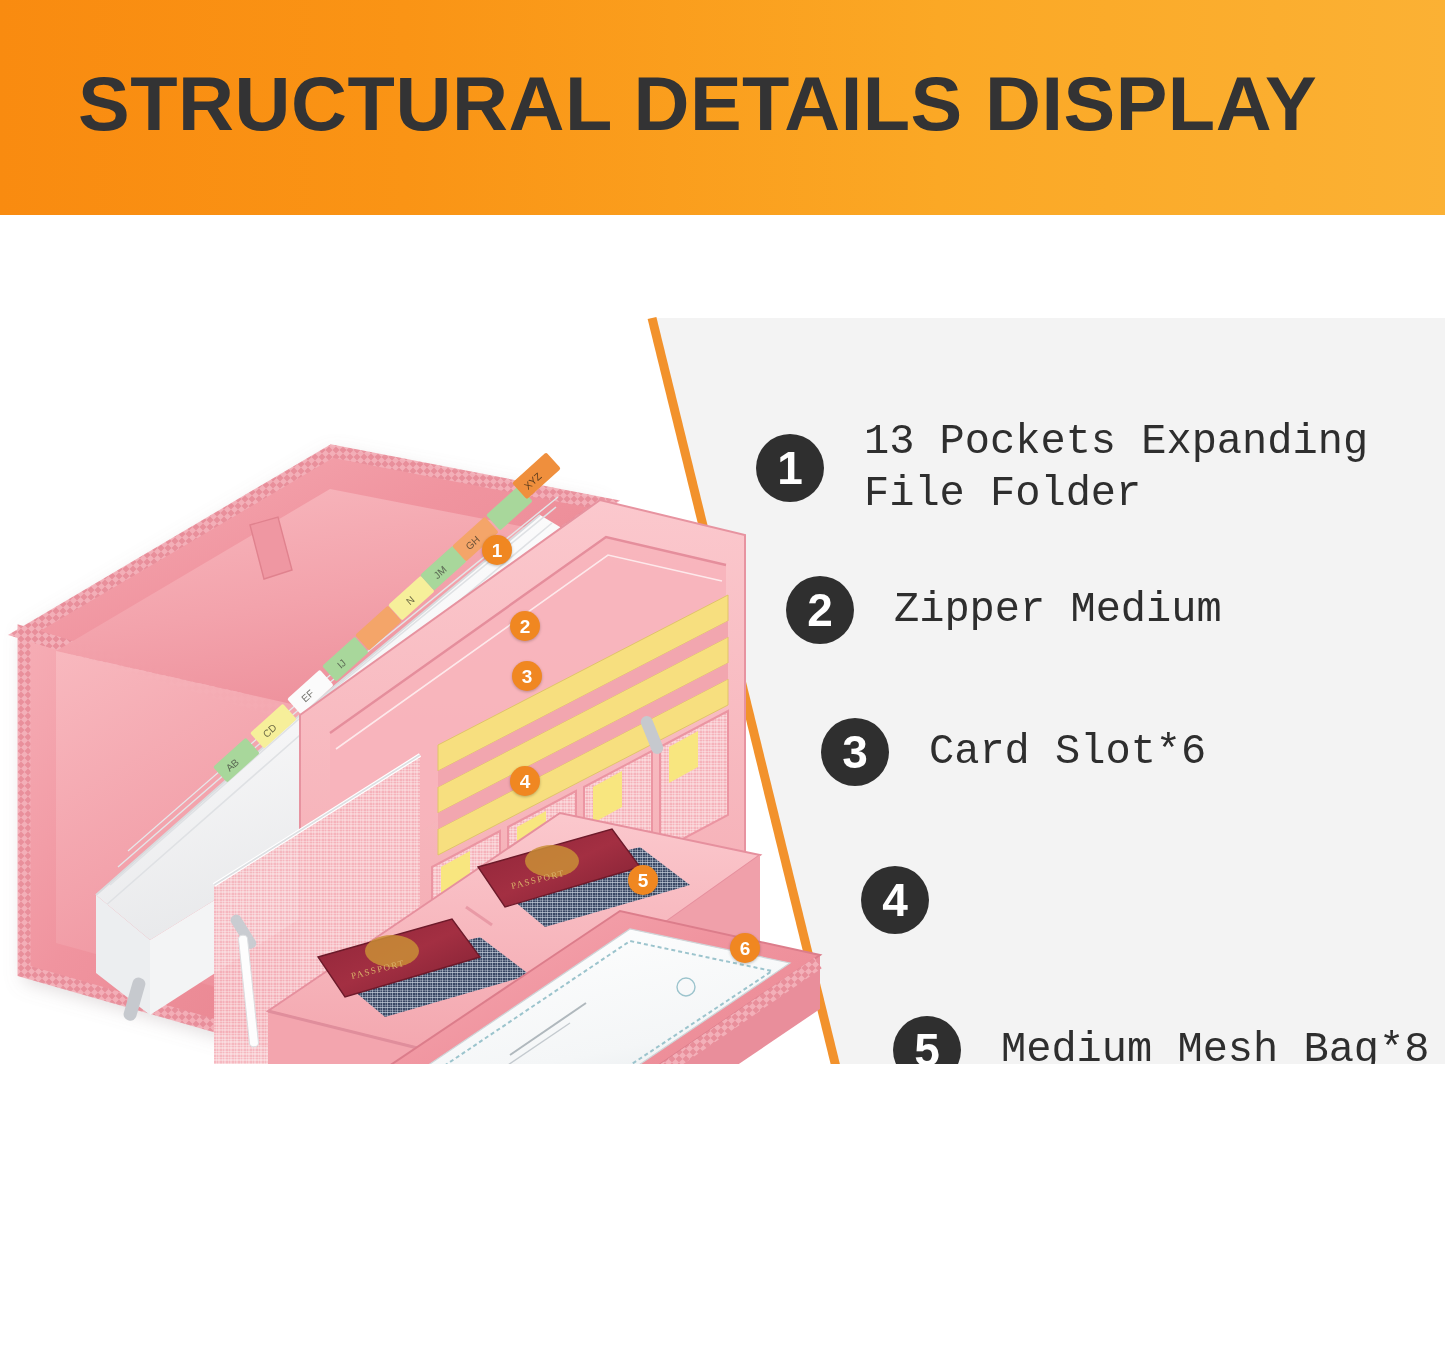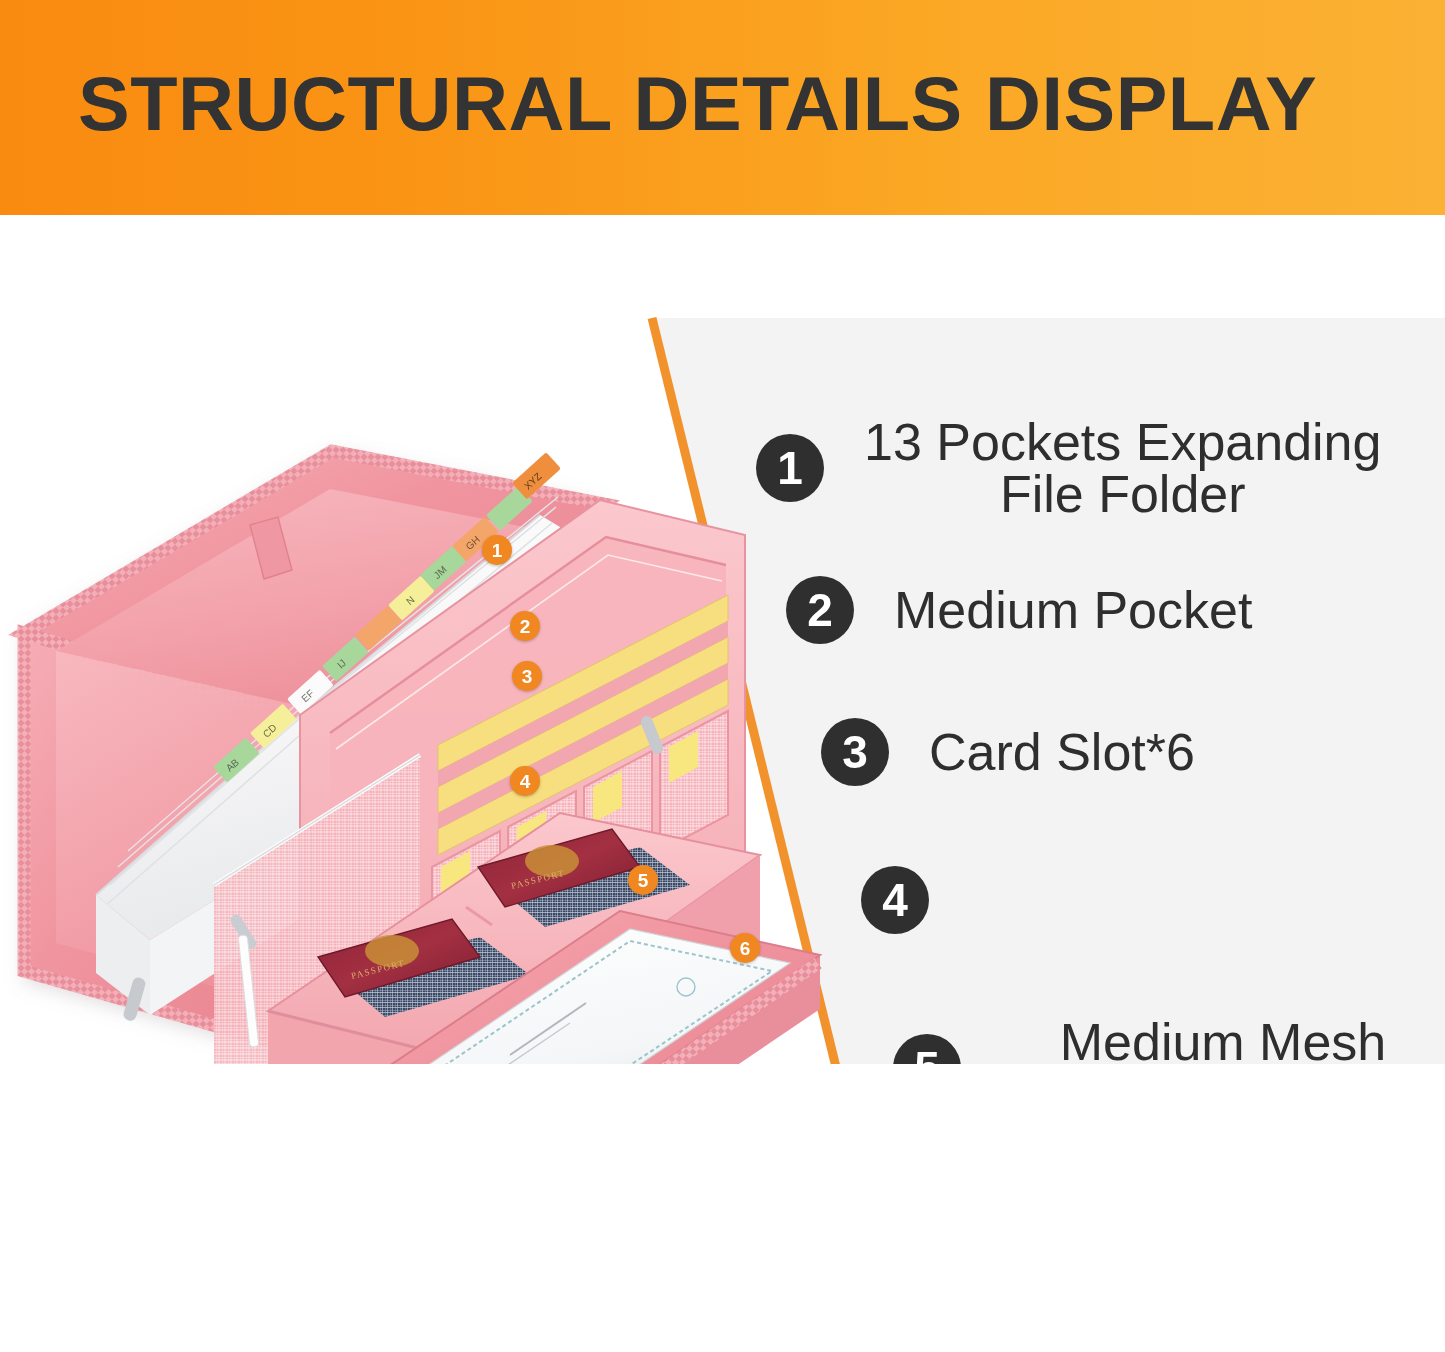--- a/index.html
+++ b/index.html
@@ -9,21 +9,20 @@
   }
   body {
     font-family: "Liberation Sans", sans-serif;
   }
   #page {
     position: relative;
     width: 1445px;
     height: 1064px;
     overflow: hidden;
     background: #ffffff;
-    text-align: center;
   }
 
   
   #header-banner {
     position: absolute;
     left: 0;
     top: 0;
     width: 1445px;
     height: 215px;
     background: linear-gradient(90deg, #f98b10 0%, #fa9415 28%, #fba825 65%, #fbb134 100%);
@@ -85,26 +84,26 @@
     font-weight: bold;
     display: flex;
     align-items: center;
     justify-content: center;
     flex: 0 0 auto;
     line-height: 1;
     font-family: "Liberation Sans", sans-serif;
   }
   .feature-label {
     margin-left: 40px;
-    font-size: 52px;
+    font-size: 42px;
     line-height: 52px;
     color: #2e2e2e;
     font-weight: normal;
     white-space: pre-line;
-    font-family: Liberation Sans, sans-serif;
+    font-family: Liberation Mono, monospace;
   }
 
   
   #product-photo {
     position: absolute;
     left: 0px;
     top: 415px;
     width: 860px;
     height: 830px;
   }
@@ -379,21 +378,21 @@
   <div id="feature-list">
 
     <div class="feature-item" style="left:756px; top:416px;">
       <div class="feature-badge">1</div>
       <div class="feature-label">13 Pockets Expanding
 File Folder</div>
     </div>
 
     <div class="feature-item" style="left:786px; top:576px;">
       <div class="feature-badge">2</div>
-      <div class="feature-label">Medium Pocket</div>
+      <div class="feature-label">Zipper Medium</div>
     </div>
 
     <div class="feature-item" style="left:821px; top:718px;">
       <div class="feature-badge">3</div>
       <div class="feature-label">Card Slot*6</div>
     </div>
 
     <div class="feature-item" style="left:861px; top:866px;">
       <div class="feature-badge">4</div>
     </div>

